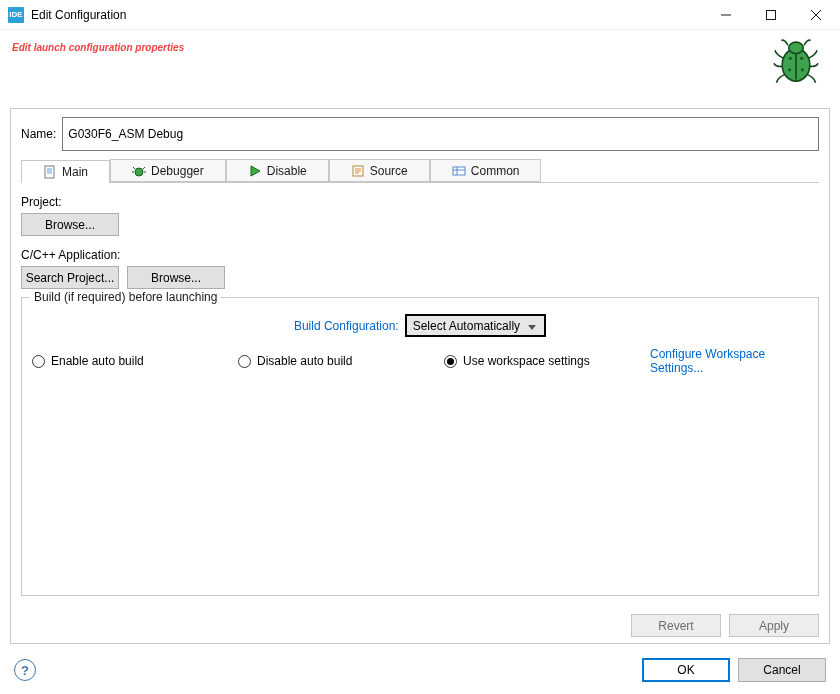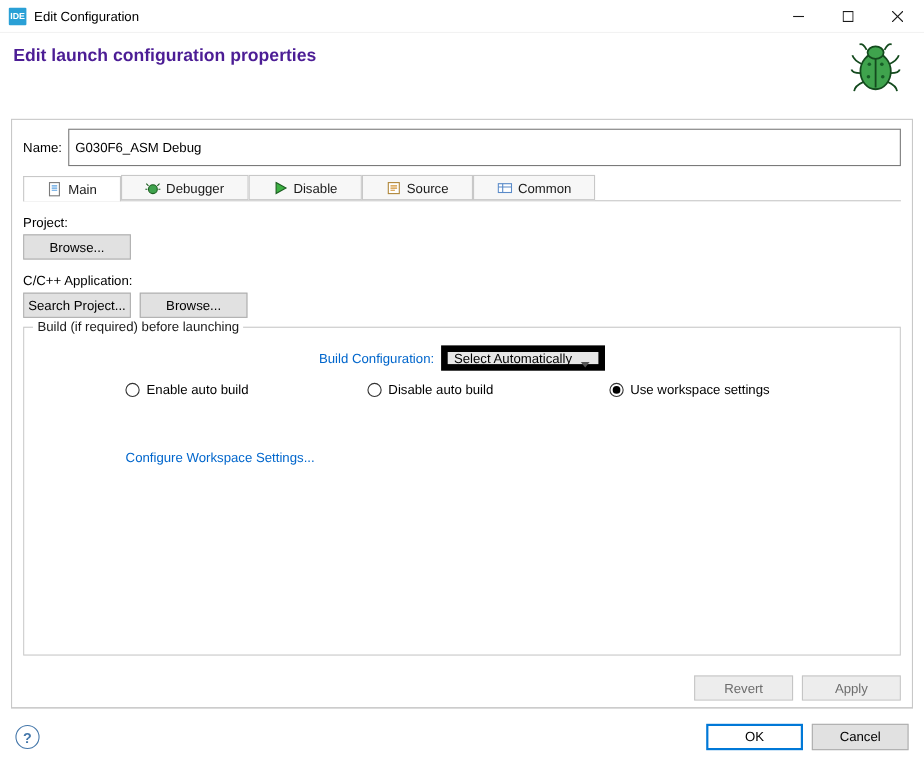--- a/index.html
+++ b/index.html
@@ -46,23 +46,24 @@
 
   
   .header {
     display: flex;
     align-items: flex-start;
     padding: 12px 18px 22px 12px;
     background: #fff;
   }
   .header-title {
     font-weight: 700;
-    font-size: 16px;
-    color: #4c1d95;
+    font-size: 10px;
+    color: #ef4444;
     flex: 1;
+    font-style: italic;
   }
   
   .bug-icon { width: 52px; height: 52px; margin-top: -8px; }
 
   
   .content {
     margin: 0 10px;
     border: 1px solid #c8c8c8;
     padding: 8px 10px 6px 10px;
     height: 536px;
@@ -156,40 +157,40 @@
     left: 8px;
     background: #fff;
     padding: 0 4px;
     font-size: 12px;
     color: #1a1a1a;
   }
   .cfg-row { display: flex; align-items: center; gap: 6px; margin: 6px 0 10px 0; }
   .combo {
     flex: 1;
     height: 23px;
-    border: 6px solid #000000;
+    border: 2px solid #000000;
     padding: 0 24px 0 6px;
     font: inherit;
     background: #e7e7e7;
     position: relative;
     display: flex;
     align-items: center;
   }
   .combo::after {
     content: "";
     position: absolute;
     right: 8px; top: 9px;
     border-left: 4px solid transparent;
     border-right: 4px solid transparent;
     border-top: 5px solid #555;
   }
 
   .radio-grid {
     display: grid;
-    grid-template-columns: 1fr 1fr 1fr;
+    grid-template-columns: 1fr 1fr 1fr 1fr;
     row-gap: 6px;
     column-gap: 20px;
     gap: 48px;
   }
   .radio-opt { display: flex; align-items: center; gap: 6px; }
   .radio {
     width: 13px; height: 13px;
     border: 1px solid #333;
     border-radius: 50%;
     display: inline-flex;

